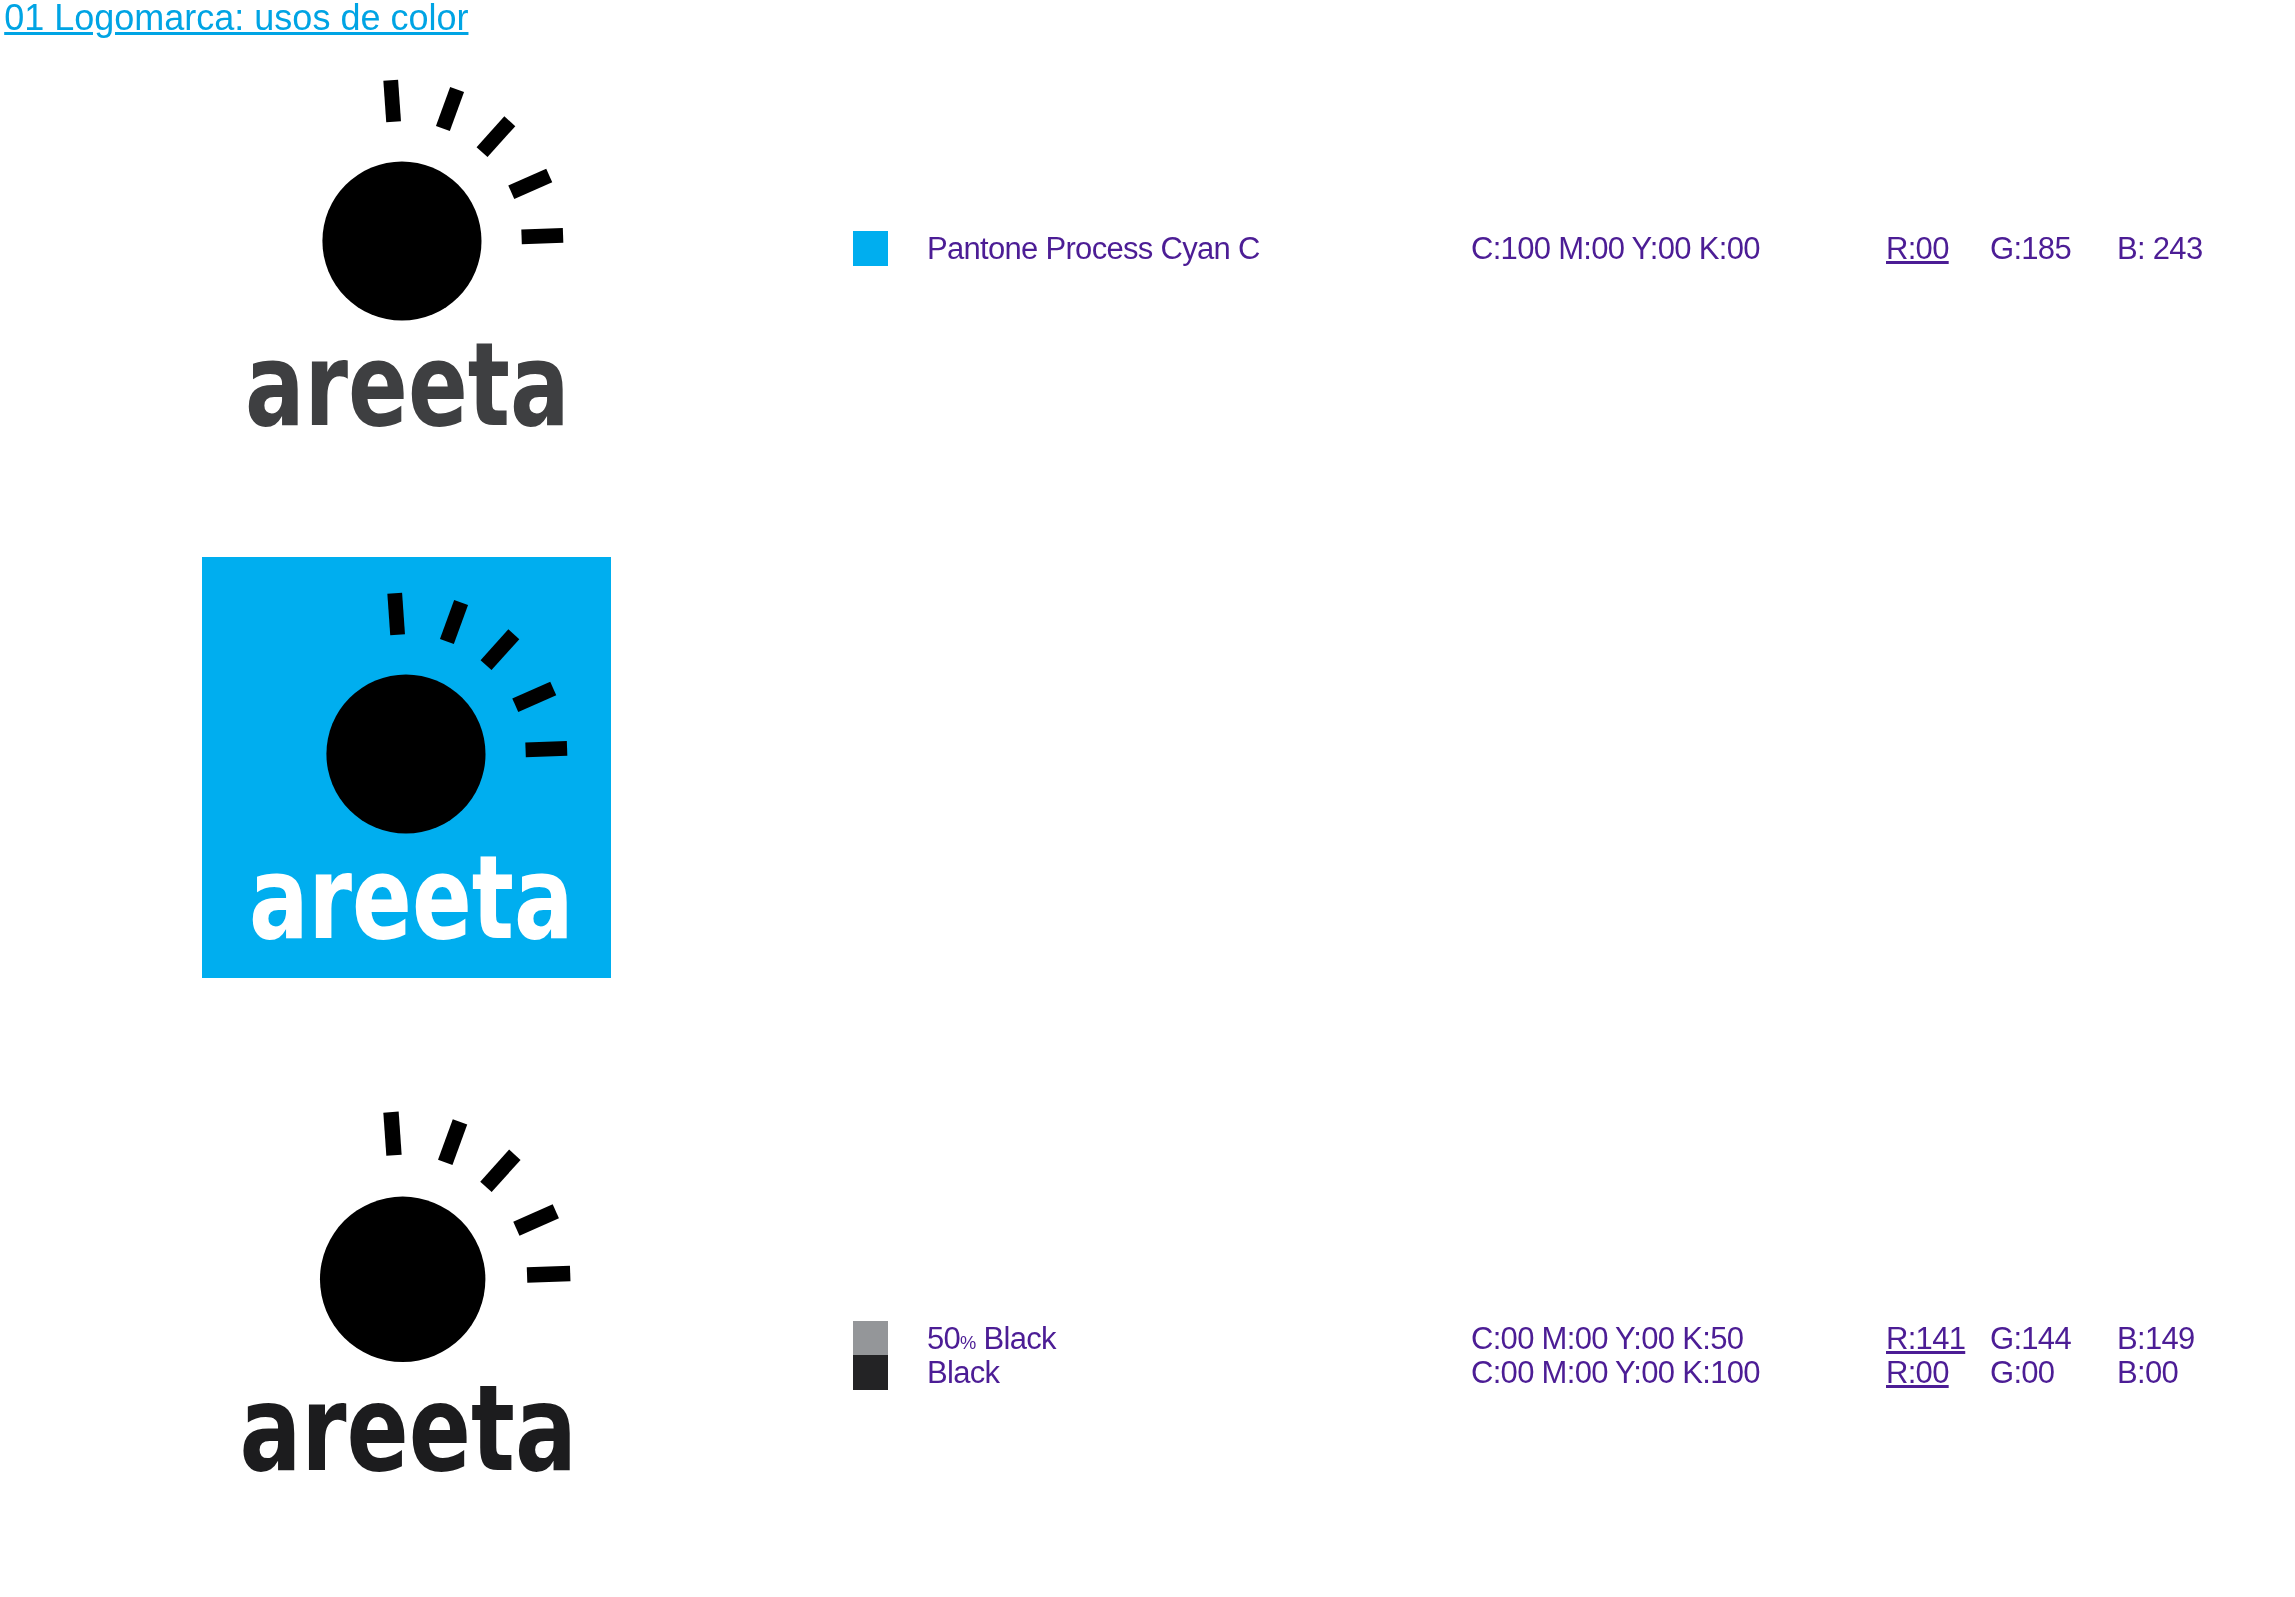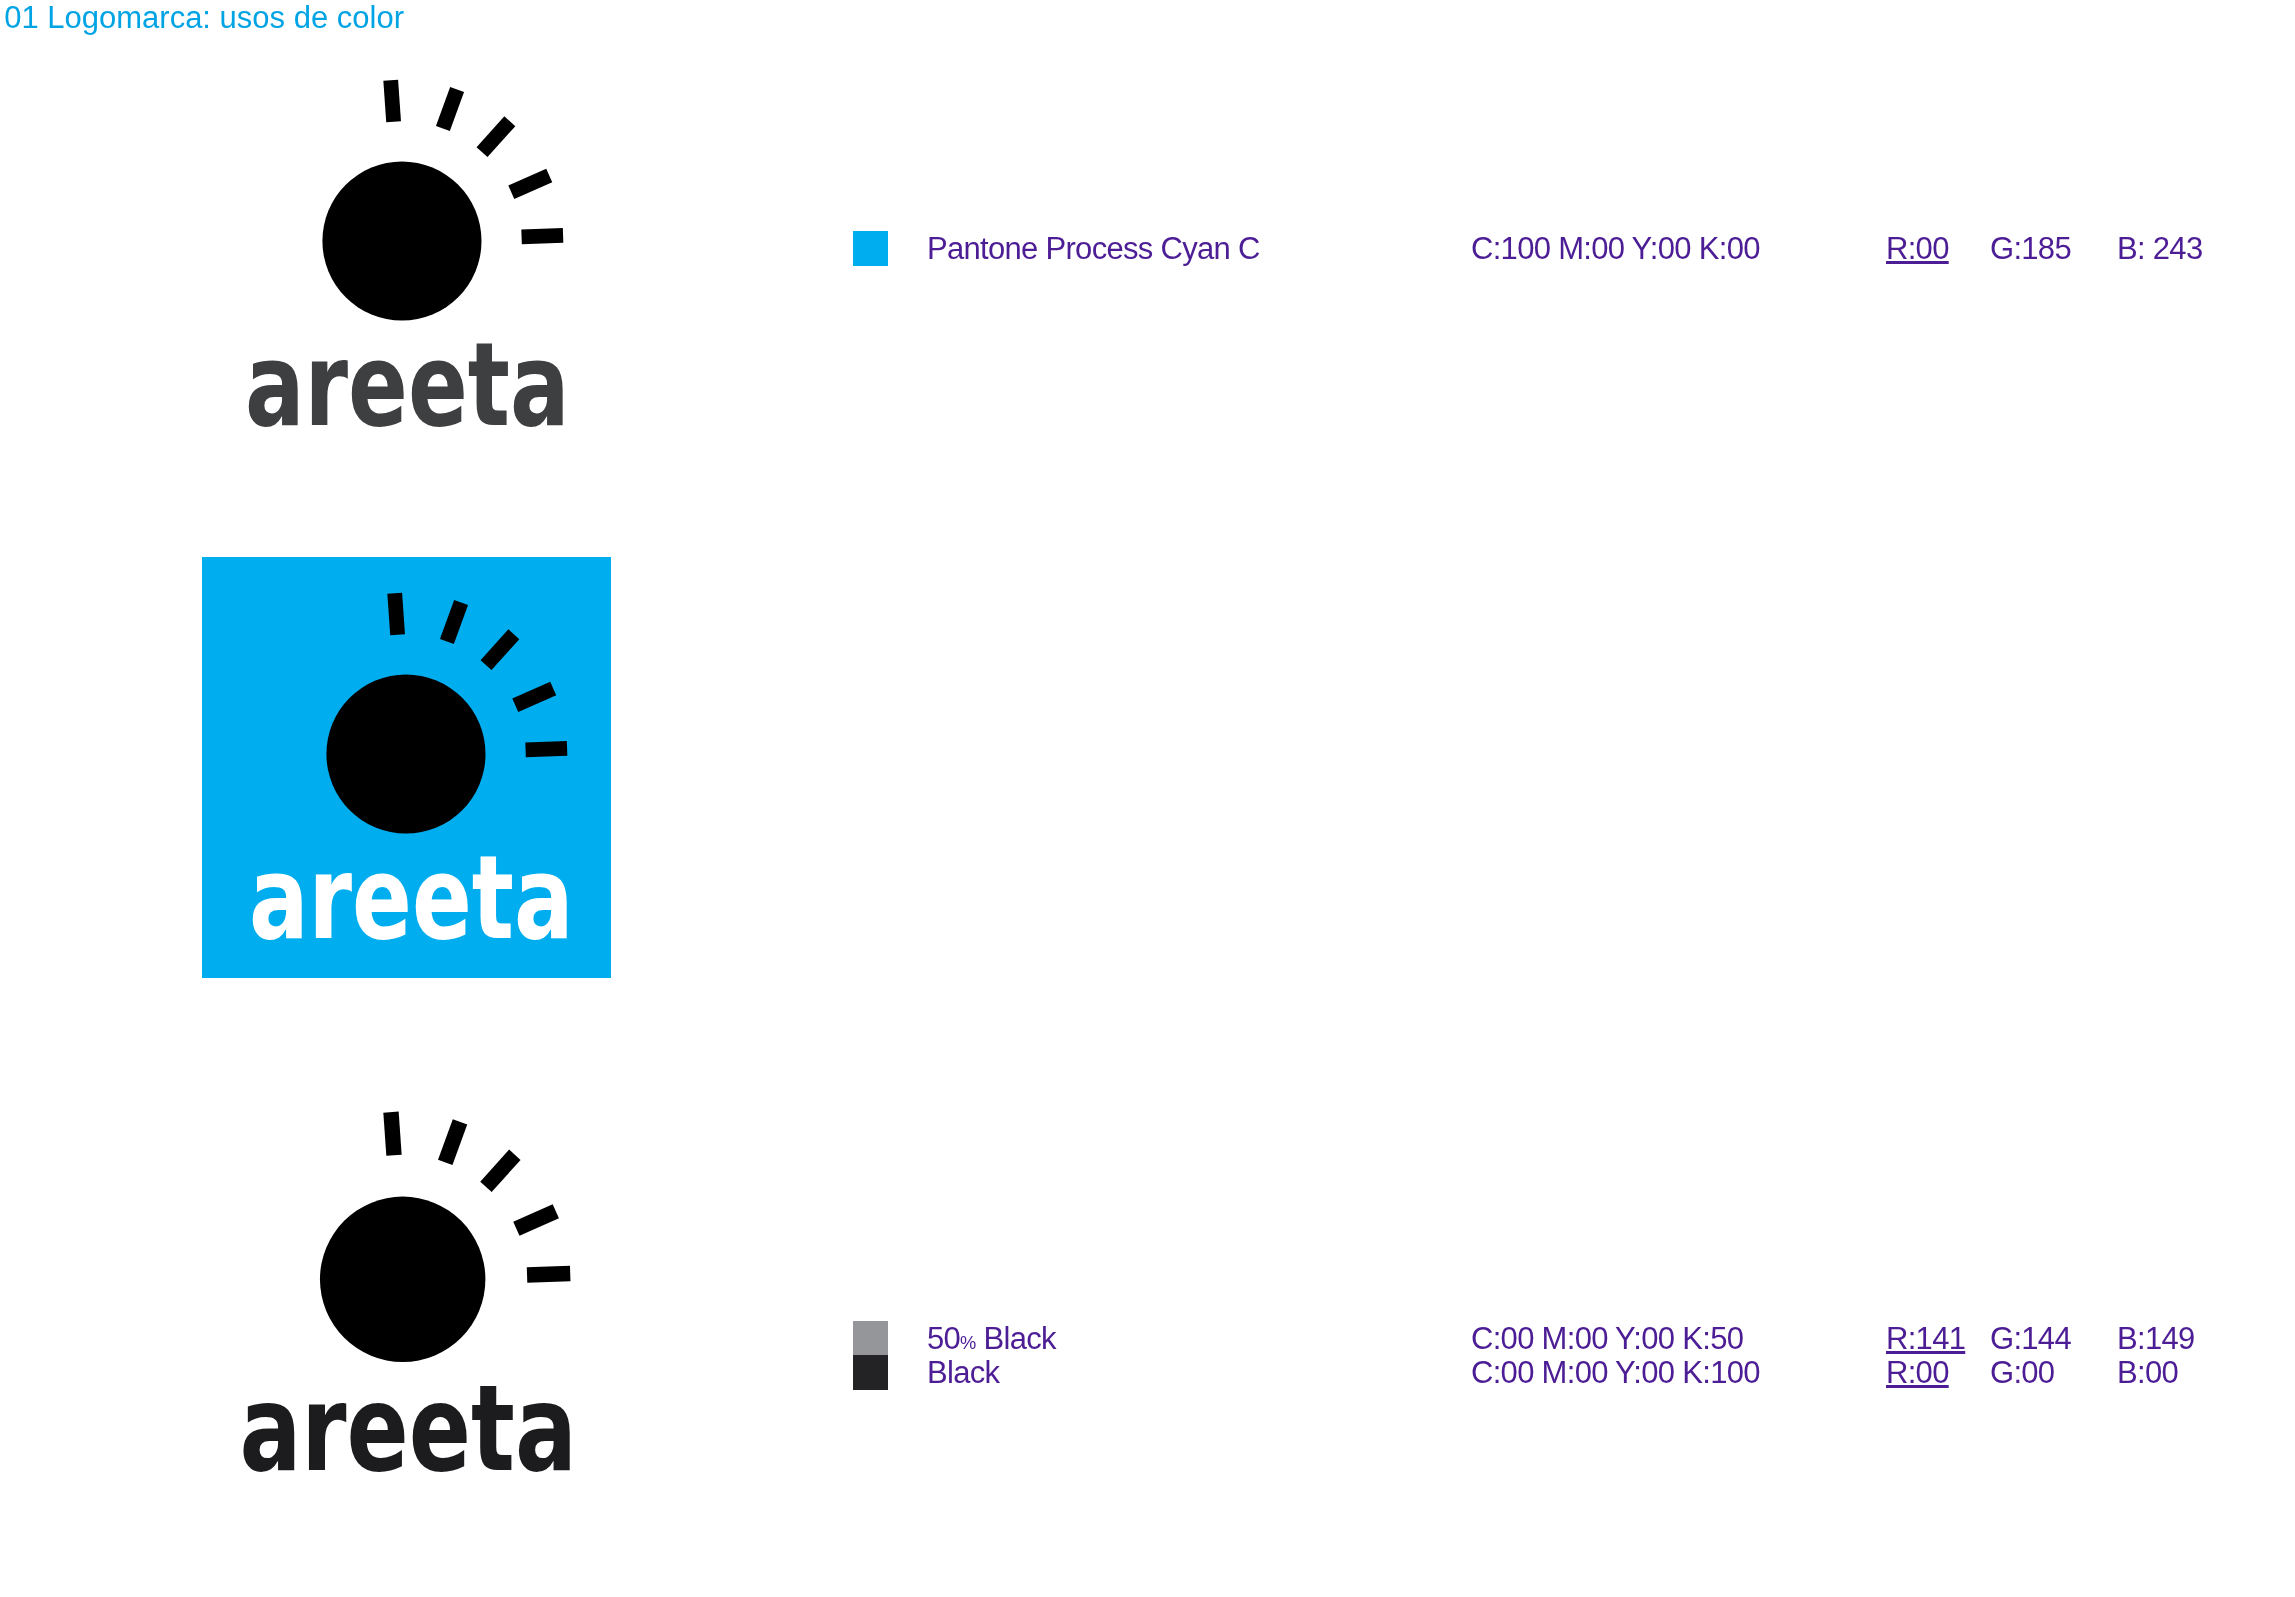--- a/index.html
+++ b/index.html
@@ -9,25 +9,26 @@
     height:1597px;
     background:#ffffff;
     overflow:hidden;
     font-family:"Liberation Sans", sans-serif;
   }
 
   
   .title{
     position:absolute;
     left:4.2px; top:1.4px;
-    font-size:31px;
+    font-size:36px;
     line-height:34px;
     letter-spacing:0px;
     color:#00a4e4;
     white-space:nowrap;
+    text-decoration:underline;
   }
 
   
   .logo-svg{position:absolute;display:block;}
   .logo-a{left:233px; top:67px;  width:352px; height:384px;}
   .logo-c{left:227px; top:1098px; width:366px; height:400px;}
 
   .tile{
     position:absolute;
     left:202px; top:557px;

